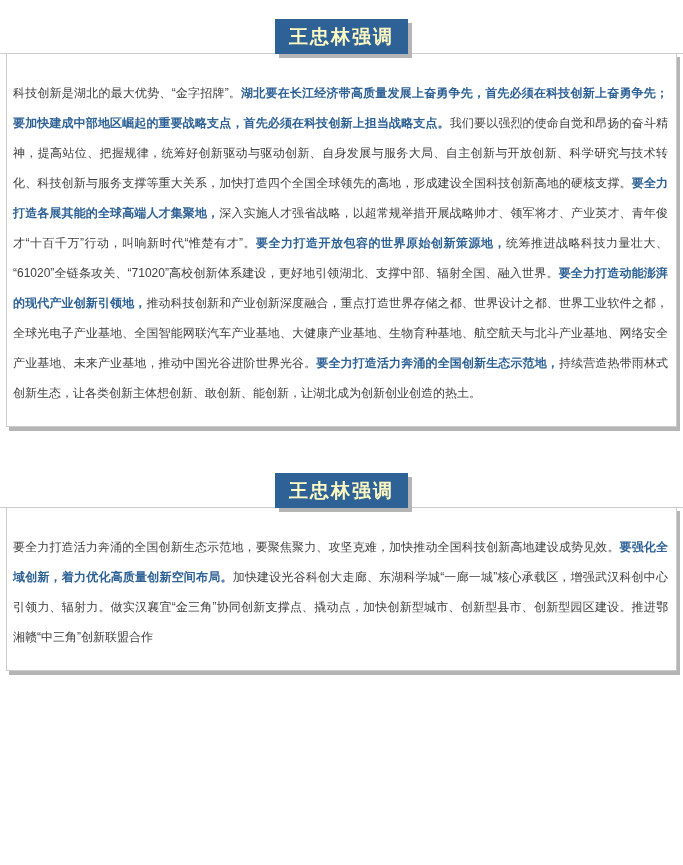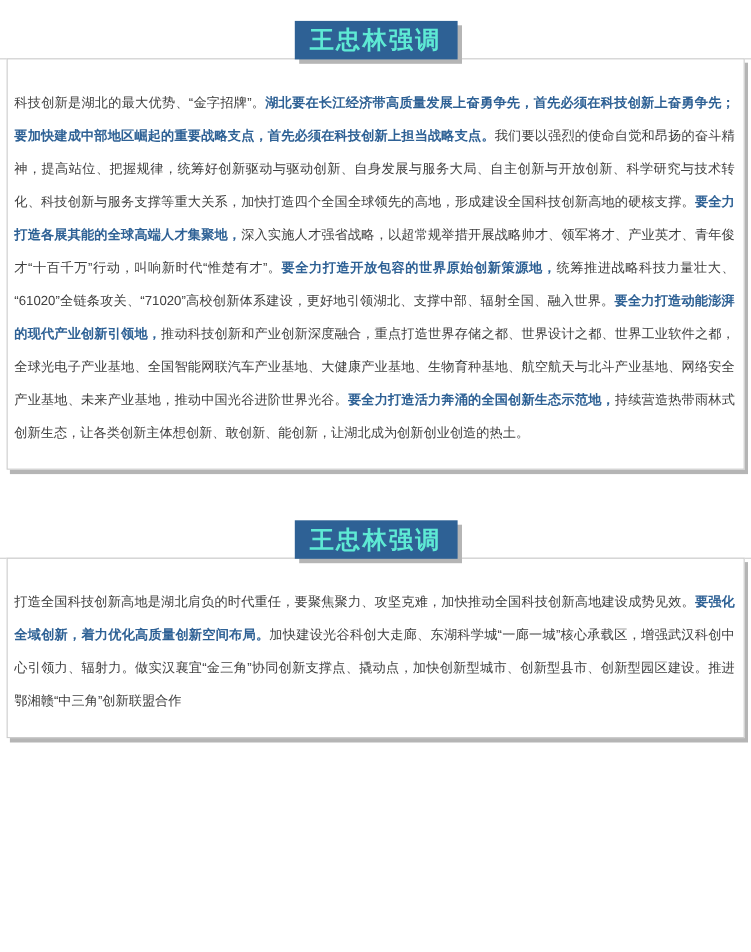--- a/index.html
+++ b/index.html
@@ -25,21 +25,21 @@
   }
   .badge{
     position:relative;z-index:3;
     width:fit-content;margin:0 auto;
     height:35px;line-height:35px;padding:0 14px;
     background:var(--badge-blue);
     box-shadow:4px 4px 0 var(--shadow);
     text-align:center;
   }
   .badge-label{
-    color:#5eead4;font-weight:bold;font-size:22px;letter-spacing:2px;
+    color:#fef9c3;font-weight:bold;font-size:19px;letter-spacing:2px;
   }
   .content-box{
     position:relative;z-index:2;
     margin:-1px 6px 0 6px;
     background:#ffffff;
     border:1px solid var(--border);
     box-shadow:3px 4px 0 var(--shadow);
     padding:24px 8px 18px 6px;
   }
   .para{
@@ -62,15 +62,15 @@
     <p class="para"><span class="run normal">科技创新是湖北的最大优势、“金字招牌”。</span><span class="run bold-blue">湖北要在长江经济带高质量发展上奋勇争先，首先必须在科技创新上奋勇争先；要加快建成中部地区崛起的重要战略支点，首先必须在科技创新上担当战略支点。</span><span class="run normal">我们要以强烈的使命自觉和昂扬的奋斗精神，提高站位、把握规律，统筹好创新驱动与驱动创新、自身发展与服务大局、自主创新与开放创新、科学研究与技术转化、科技创新与服务支撑等重大关系，加快打造四个全国全球领先的高地，形成建设全国科技创新高地的硬核支撑。</span><span class="run bold-blue">要全力打造各展其能的全球高端人才集聚地，</span><span class="run normal">深入实施人才强省战略，以超常规举措开展战略帅才、领军将才、产业英才、青年俊才“十百千万”行动，叫响新时代“惟楚有才”。</span><span class="run bold-blue">要全力打造开放包容的世界原始创新策源地，</span><span class="run normal">统筹推进战略科技力量壮大、“61020”全链条攻关、“71020”高校创新体系建设，更好地引领湖北、支撑中部、辐射全国、融入世界。</span><span class="run bold-blue">要全力打造动能澎湃的现代产业创新引领地，</span><span class="run normal">推动科技创新和产业创新深度融合，重点打造世界存储之都、世界设计之都、世界工业软件之都，全球光电子产业基地、全国智能网联汽车产业基地、大健康产业基地、生物育种基地、航空航天与北斗产业基地、网络安全产业基地、未来产业基地，推动中国光谷进阶世界光谷。</span><span class="run bold-blue">要全力打造活力奔涌的全国创新生态示范地，</span><span class="run normal">持续营造热带雨林式创新生态，让各类创新主体想创新、敢创新、能创新，让湖北成为创新创业创造的热土。</span></p>
   </div>
 </div>
 
 <div class="section">
   <div class="rule"></div>
   <div class="badge">
     <span class="badge-label">王忠林强调</span>
   </div>
   <div class="content-box">
-    <p class="para"><span class="run normal">打造全国科技创新高地是湖北肩负的时代重任，要聚焦聚力、攻坚克难，加快推动全国科技创新高地建设成势见效。</span><span class="run bold-blue">要强化全域创新，着力优化高质量创新空间布局。</span><span class="run normal">加快建设光谷科创大走廊、东湖科学城“一廊一城”核心承载区，增强武汉科创中心引领力、辐射力。做实汉襄宜“金三角”协同创新支撑点、撬动点，加快创新型城市、创新型县市、创新型园区建设。推进鄂湘赣“中三角”创新联盟合作</span></p>
+    <p class="para"><span class="run normal">要全力打造活力奔涌的全国创新生态示范地，要聚焦聚力、攻坚克难，加快推动全国科技创新高地建设成势见效。</span><span class="run bold-blue">要强化全域创新，着力优化高质量创新空间布局。</span><span class="run normal">加快建设光谷科创大走廊、东湖科学城“一廊一城”核心承载区，增强武汉科创中心引领力、辐射力。做实汉襄宜“金三角”协同创新支撑点、撬动点，加快创新型城市、创新型县市、创新型园区建设。推进鄂湘赣“中三角”创新联盟合作</span></p>
   </div>
 </div>
 
 </body></html>

